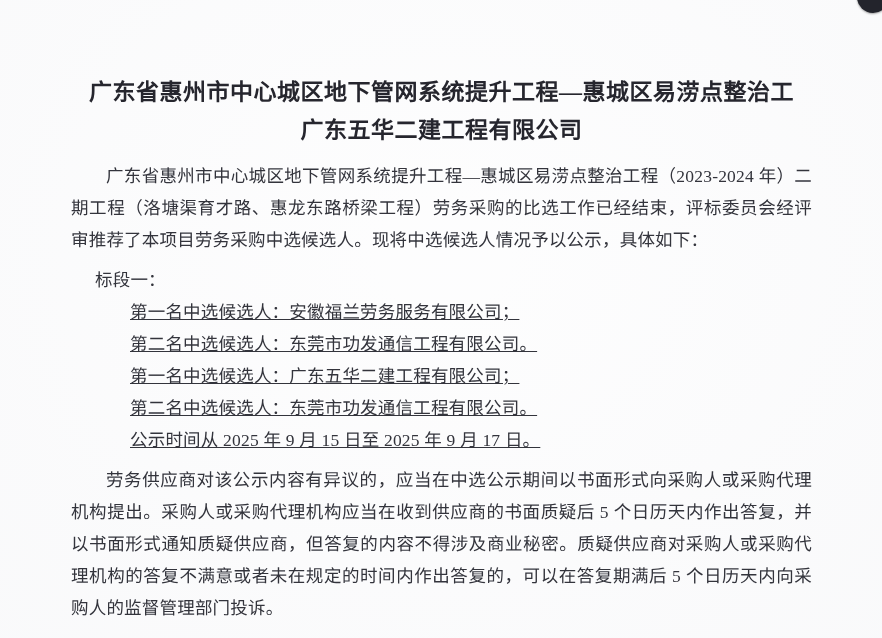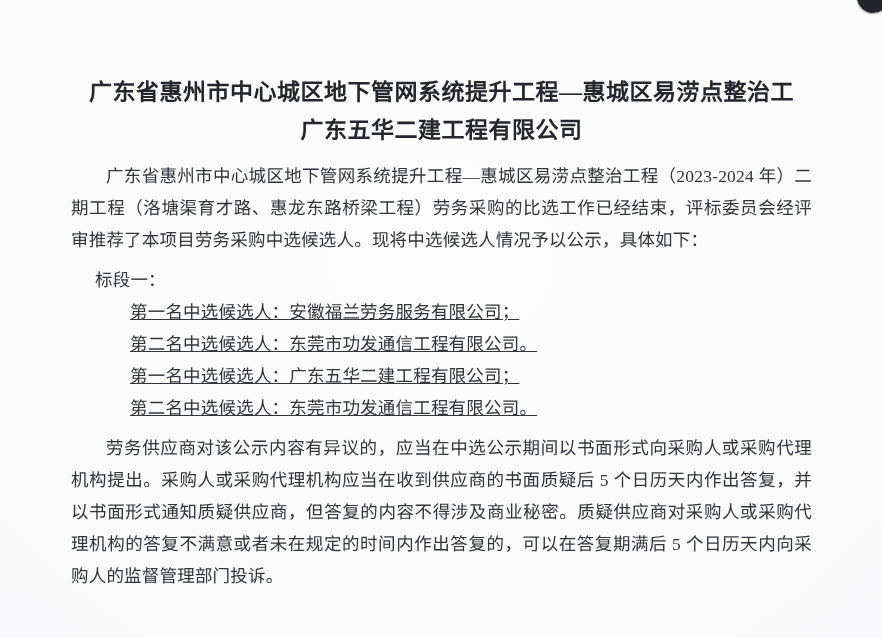--- a/index.html
+++ b/index.html
@@ -84,19 +84,20 @@
 
     <p class="para">广东省惠州市中心城区地下管网系统提升工程—惠城区易涝点整治工程（2023-2024 年）二期工程（洛塘渠育才路、惠龙东路桥梁工程）劳务采购的比选工作已经结束，评标委员会经评审推荐了本项目劳务采购中选候选人。现将中选候选人情况予以公示，具体如下：</p>
 
     <div class="line">标段一：</div>
     <div class="line indent">第一名中选候选人：安徽福兰劳务服务有限公司；</div>
     <div class="line indent">第二名中选候选人：东莞市功发通信工程有限公司。</div>
 
     <div class="line indent">第一名中选候选人：广东五华二建工程有限公司；</div>
     <div class="line indent">第二名中选候选人：东莞市功发通信工程有限公司。</div>
 
+    <div class="line indent">公示时间从 2025 年 9 月 15 日至 2025 年 9 月 17 日。</div>
 
     <p class="para">劳务供应商对该公示内容有异议的，应当在中选公示期间以书面形式向采购人或采购代理机构提出。采购人或采购代理机构应当在收到供应商的书面质疑后 5 个日历天内作出答复，并以书面形式通知质疑供应商，但答复的内容不得涉及商业秘密。质疑供应商对采购人或采购代理机构的答复不满意或者未在规定的时间内作出答复的，可以在答复期满后 5 个日历天内向采购人的监督管理部门投诉。</p>
 
   </div>
 </div>
 
 <div class="corner-dot"></div>
 
 </body></html>

